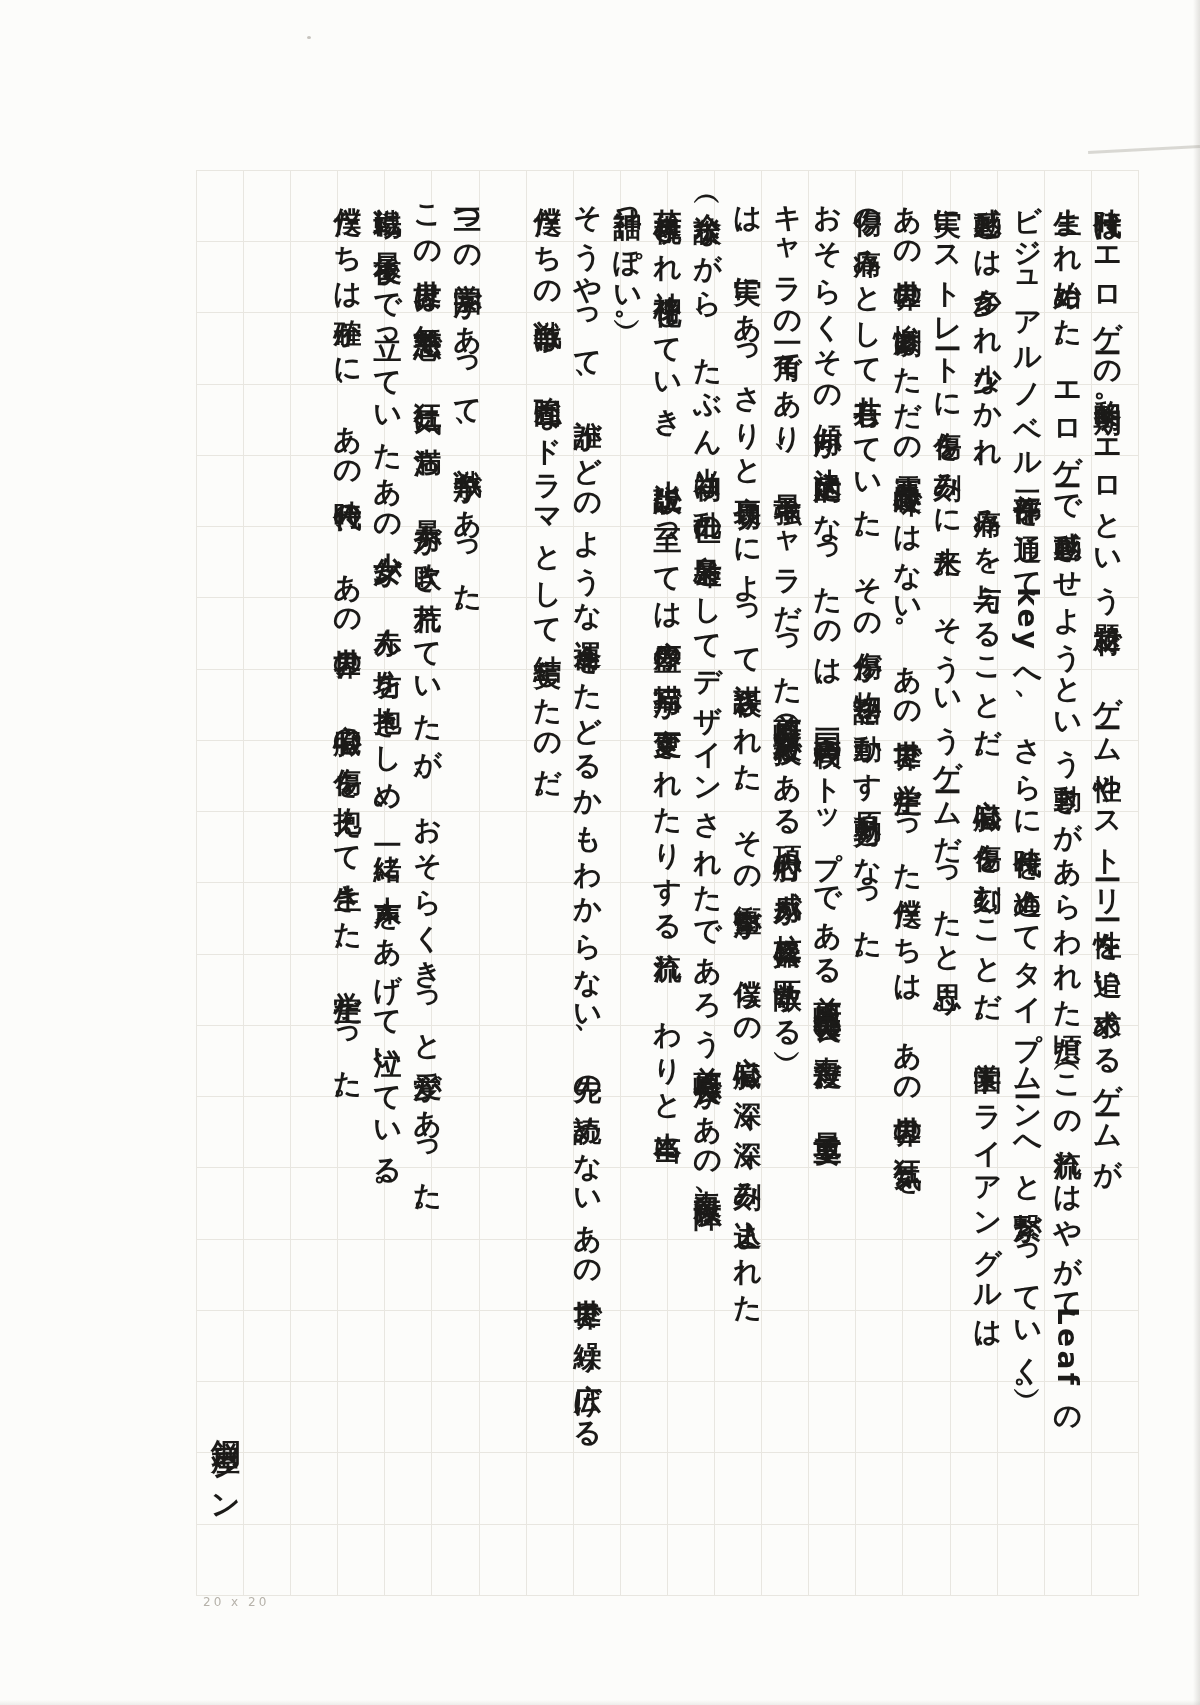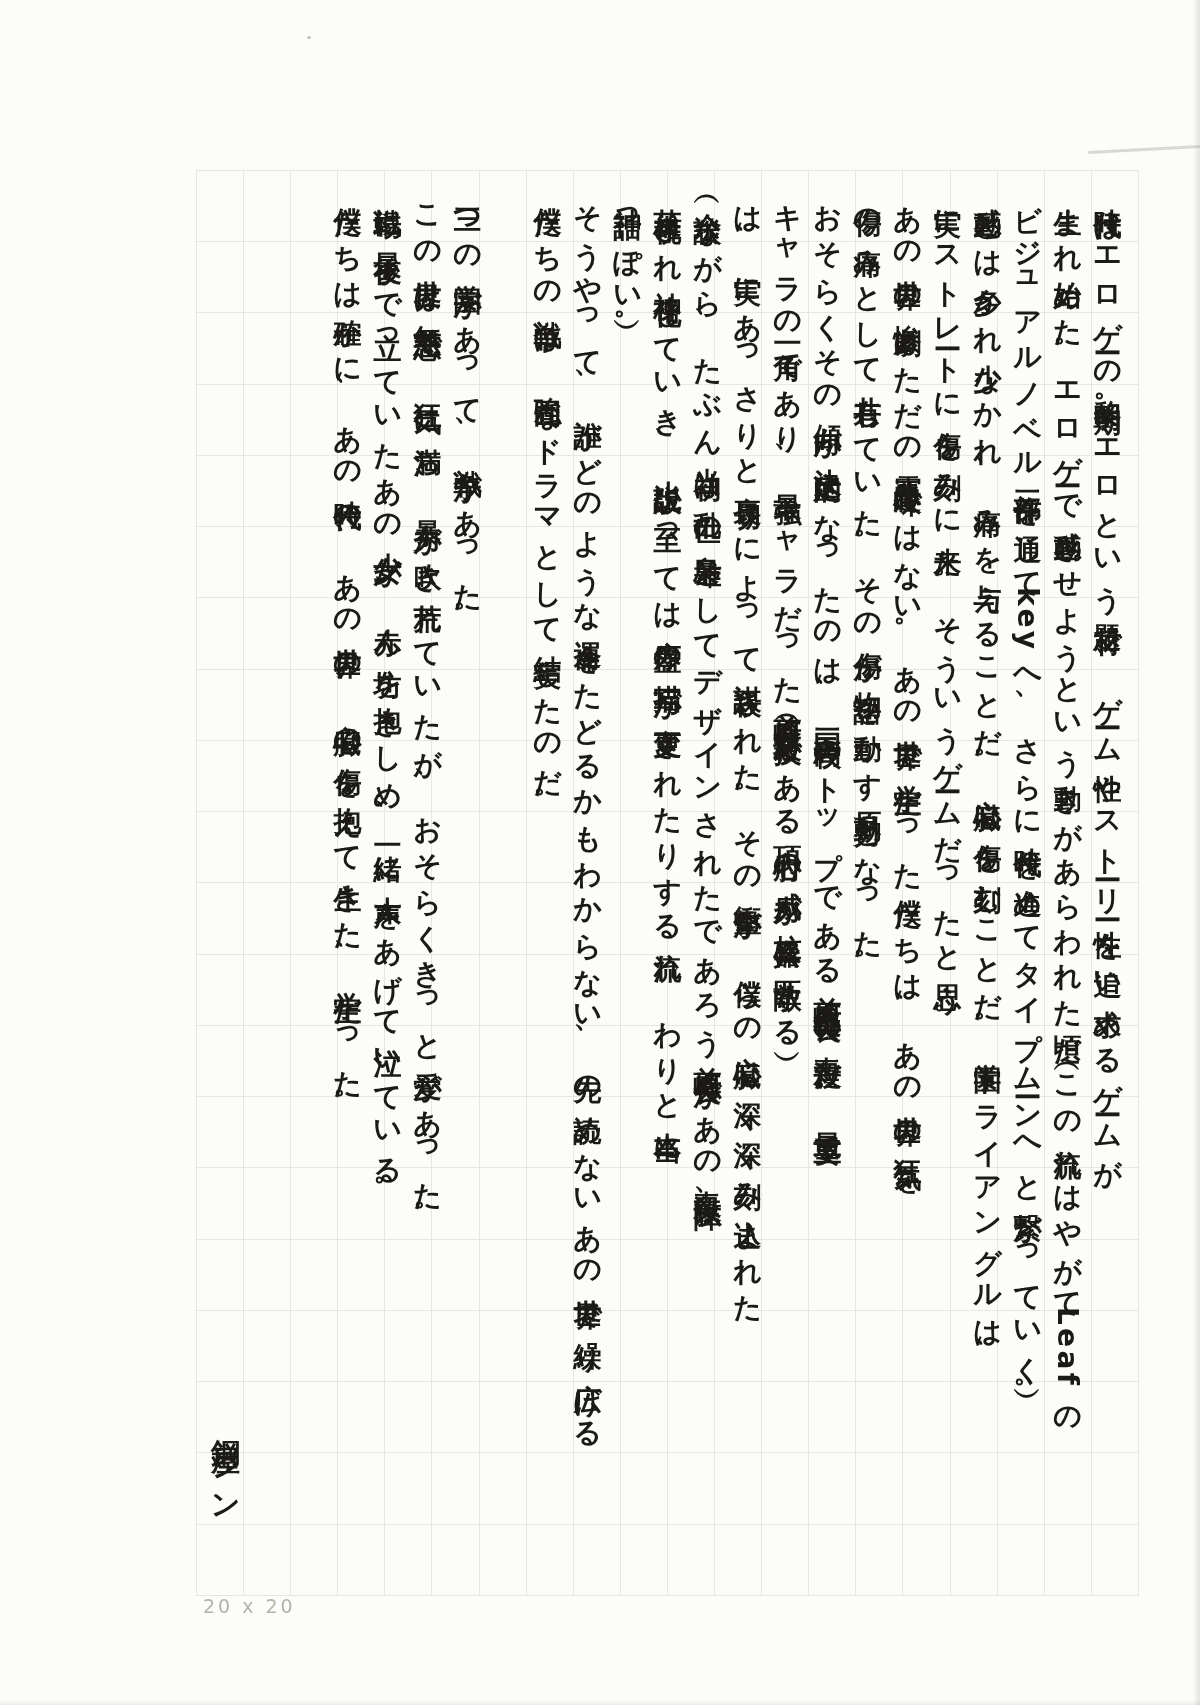--- a/index.html
+++ b/index.html
@@ -30,21 +30,21 @@
   .para.gap-after{margin-block-end:40px;}
   .line{line-height:40px;white-space:pre;}
   .signature{
     position:absolute;left:206px;top:1416px;
     writing-mode:vertical-rl;text-orientation:mixed;
     font-size:29px;letter-spacing:8px;color:var(--ink,#1b1a18);
     font-weight:600;
   }
   .sheet-marker{
     position:absolute;left:203px;top:1595px;
-    font-size:19px;letter-spacing:3px;color:var(--marker,#b6b2aa);
+    font-size:12px;letter-spacing:3px;color:var(--marker,#b6b2aa);
   }
   
   .dot-artifact{position:absolute;left:307px;top:36px;width:4px;height:3px;border-radius:50%;background:#c6c3bd;}
   .streak-artifact{position:absolute;left:1088px;top:148px;width:112px;height:3px;background:rgba(175,172,165,.45);transform:rotate(-3deg);}
   .edge-right{position:absolute;right:0;top:0;width:7px;height:100%;background:linear-gradient(to right,rgba(255,255,255,0),rgba(160,157,150,.28));}
   .edge-bottom{position:absolute;left:0;bottom:0;width:100%;height:5px;background:linear-gradient(to bottom,rgba(255,255,255,0),rgba(170,167,160,.18));}
 </style>
 </head>
 <body>
 

